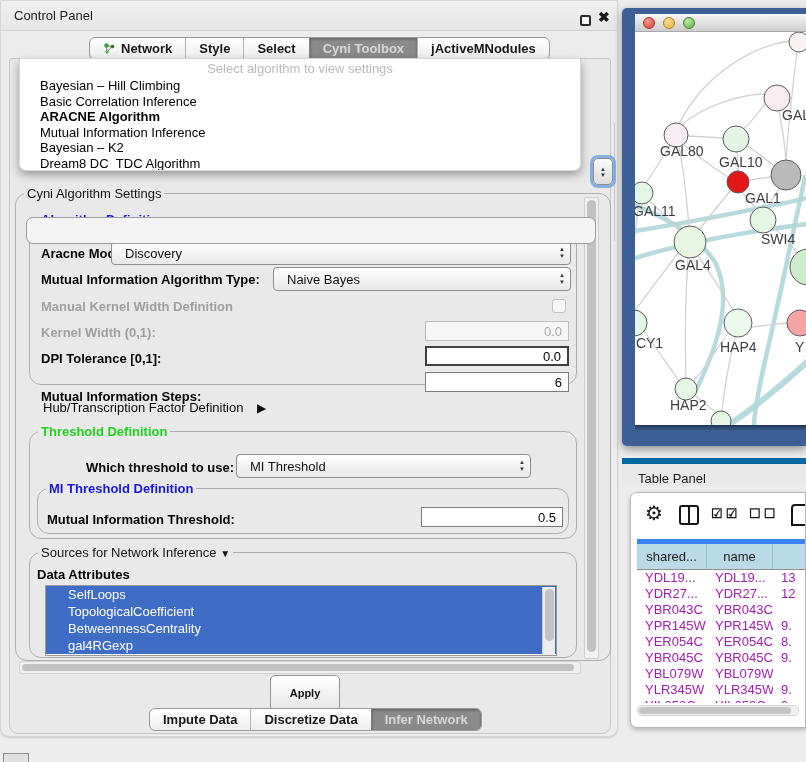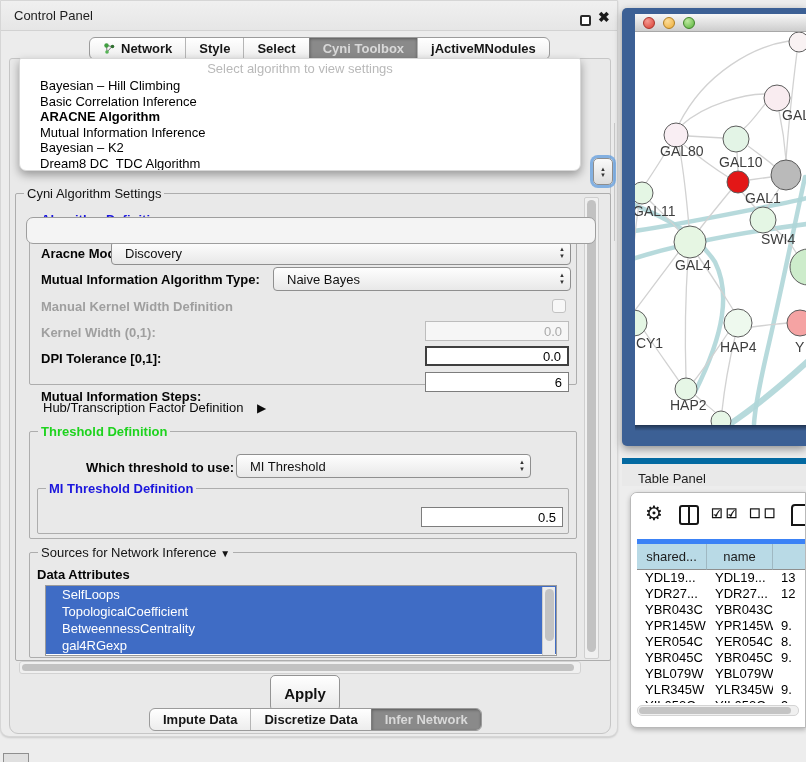--- a/index.html
+++ b/index.html
@@ -46,21 +46,21 @@
 
   
   .algo-popup { position:absolute; left:18px; top:57px; width:562px; height:113px;
     background:#fff; border:1px solid #d8d8d8; border-radius:2px 2px 7px 7px;
     box-shadow:0 4px 10px rgba(0,0,0,.35); z-index:50; overflow:hidden; }
   .popup-placeholder { height:19px; text-align:center; font-size:13px; color:#b9b9b9; padding-top:2px; }
   .popup-item { height:15.6px; padding-left:20px; font-size:13px; color:#000; line-height:15.6px; }
   .popup-item.selected { font-weight:bold; }
 
   
-  .gbox { position:absolute; border:1px solid #adadad; border-radius:2px; }
+  .gbox { position:absolute; border:1px solid #adadad; border-radius:12px; }
   .gbox-label { position:absolute; top:-8px; left:8px; padding:0 3px; background:#e9e9e9;
     font-size:13px; white-space:nowrap; }
   .gl-blue { color:#1b16dd; font-weight:bold; }
   .gl-green { color:#1ed31e; font-weight:bold; }
   .gl-plain { color:#141414; }
 
   .lbl { position:absolute; font-size:13px; font-weight:bold; color:#050505; white-space:nowrap; }
   .lbl.dis { color:#9f9f9f; }
 
   .combo { position:absolute; height:24px; border:1px solid #8f8f8f; border-radius:4px;
@@ -77,38 +77,38 @@
   .chk { position:absolute; width:14px; height:14px; border:1px solid #c2c2c2;
     border-radius:3px; background:#f7f7f7; }
 
   .hub-row { position:absolute; left:42px; top:399px; font-size:13px; color:#0a0a0a; }
   .hub-arrow { font-size:12px; margin-left:10px; }
 
   .attr-label { position:absolute; font-size:13px; font-weight:bold; color:#050505; }
   .attr-list { position:absolute; left:44px; top:584px; width:512px; height:71px;
     background:#fff; border:1px solid #9a9a9a; overflow:hidden; }
   .attr-item { height:17px; line-height:17px; background:#3f6cc5; color:#fff;
-    font-size:13px; padding-left:16px; }
+    font-size:13px; padding-left:22px; }
   .attr-vscroll { position:absolute; right:1px; top:1px; width:13px; height:69px;
     background:#ececec; border-left:1px solid #cdcdcd; }
   .attr-vthumb { position:absolute; left:2px; top:2px; width:9px; height:52px;
     background:#c3c3c3; border-radius:5px; }
 
   .v-scroll { position:absolute; left:583px; top:196px; width:15px; height:462px;
     background:#f0f0f0; border:1px solid #cfcfcf; border-radius:2px; }
   .v-thumb { position:absolute; left:2px; top:2px; width:9px; height:452px;
     background:#c2c2c2; border-radius:5px; }
   .h-scroll { position:absolute; left:18px; top:660px; width:562px; height:13px;
     background:#f0f0f0; border:1px solid #d2d2d2; border-radius:3px; }
   .h-thumb { position:absolute; left:2px; top:2px; height:7px; width:552px;
     background:#c2c2c2; border-radius:4px; }
 
   .apply-btn { position:absolute; left:269px; top:674px; width:70px; height:36px;
     border:1px solid #949494; border-radius:5px; background:linear-gradient(#ffffff,#e7e7e7);
-    font-size:15px; font-weight:bold; color:#111; display:flex; align-items:center; justify-content:center; }
+    font-size:11px; font-weight:bold; color:#111; display:flex; align-items:center; justify-content:center; }
 
   
   .net-window { position:absolute; left:622px; top:8px; width:184px; height:438px;
     background:#3c6095; border-radius:5px 0 0 5px; box-shadow:0 3px 8px rgba(0,0,0,.4); }
   .net-titlebar { position:absolute; left:13px; top:6px; right:0; height:18px;
     background:linear-gradient(#f7f7f7,#cdcdcd); border-bottom:1px solid #a8a8a8;
     display:flex; align-items:center; gap:8px; padding-left:8px; }
   .light { width:12px; height:12px; border-radius:50%; }
   .light.red { background:radial-gradient(circle at 35% 30%, #f49a92, #da3d31); border:1px solid #a8332b; }
   .light.yellow { background:radial-gradient(circle at 35% 30%, #fbdc9a, #eead37); border:1px solid #b07f23; }
@@ -138,21 +138,21 @@
   .col-ic::after { content:""; position:absolute; left:7px; top:0; width:2px; height:16px; background:#161616; }
   .chk-pair { position:absolute; top:13px; font-size:13px; letter-spacing:3px; color:#161616; font-weight:bold; }
   .partial-ic { position:absolute; right:-8px; top:11px; width:22px; height:22px;
     border:2px solid #161616; border-radius:4px 0 0 0; background:#fff; }
   .tbl { position:absolute; left:6px; top:46px; width:170px; height:164px; overflow:hidden;
     border-top:5px solid #3b82f6; }
   .tbl-row { display:flex; }
   .tbl-hcell { height:26px; background:#b9dae6; border-right:1px solid #9fb8c2;
     border-bottom:1px solid #8f8f8f; font-size:13px; color:#1c1c1c;
     display:flex; align-items:center; justify-content:center; flex:none; }
-  .tbl-cell { height:16px; font-size:13px; color:#000000; padding-left:8px; flex:none;
+  .tbl-cell { height:16px; font-size:13px; color:#a21caf; padding-left:8px; flex:none;
     white-space:nowrap; overflow:hidden; line-height:16px; }
   .tbl-hscroll { position:absolute; left:6px; top:212px; width:162px; height:11px;
     background:#f0f0f0; border:1px solid #d4d4d4; border-radius:5px; }
   .tbl-hthumb { position:absolute; left:1px; top:1px; width:152px; height:7px;
     background:#c4c4c4; border-radius:4px; }
 
   .mini-icon { position:absolute; left:3px; top:753px; width:26px; height:14px;
     border:1px solid #8f8f8f; background:#e0e0e0; }
 </style>
 </head>
@@ -259,20 +259,21 @@
     <div class="combo" style="left:235px; top:453px; width:295px;">
       <span>MI Threshold</span>
       <span class="stepper">
           <span>▲</span>
           <span>▼</span>
         </span>
     </div>
     <div class="gbox" style="left:36px; top:487px; width:532px; height:46px;">
       <span class="gbox-label gl-blue">MI Threshold Definition</span>
     </div>
+    <span class="lbl" style="left:46px; top:511px;">Mutual Information Threshold:</span>
     <input class="num-field" style="left: 420px; top: 506px; width: 142px;" readonly="" value="0.5">
 
     <div class="gbox" style="left:28px; top:551px; width:548px; height:106px;">
       <span class="gbox-label gl-plain">
         <span>Sources for Network Inference</span>
         <span style="font-size:10px;"> ▼</span>
       </span>
     </div>
     <span class="attr-label" style="left:36px; top:566px;">Data Attributes</span>
     <div class="attr-list">

